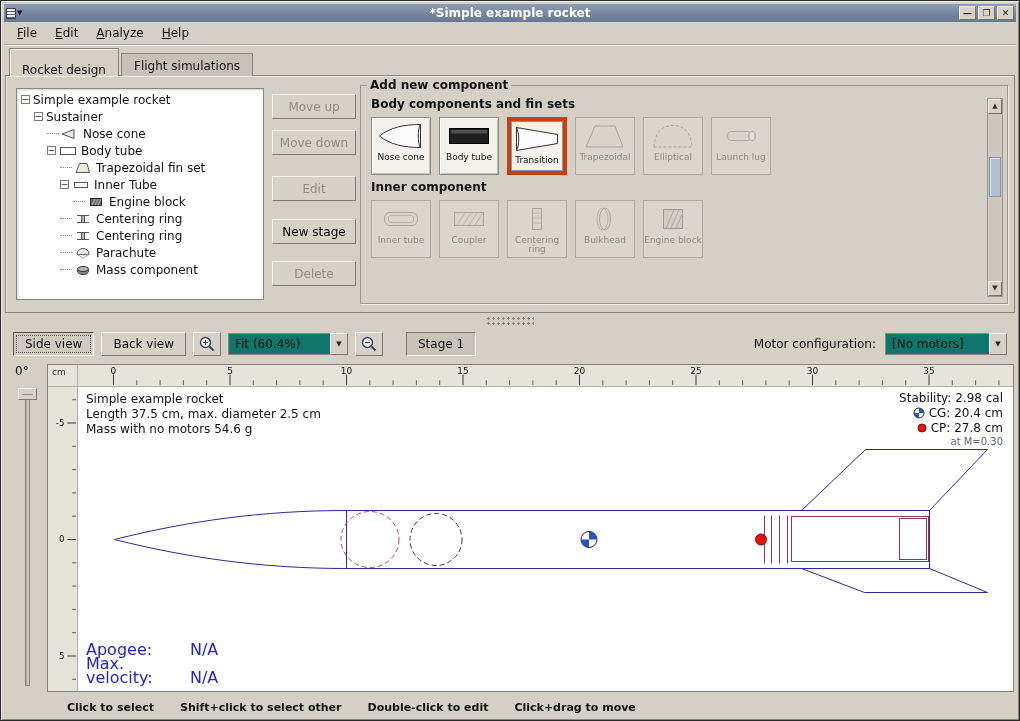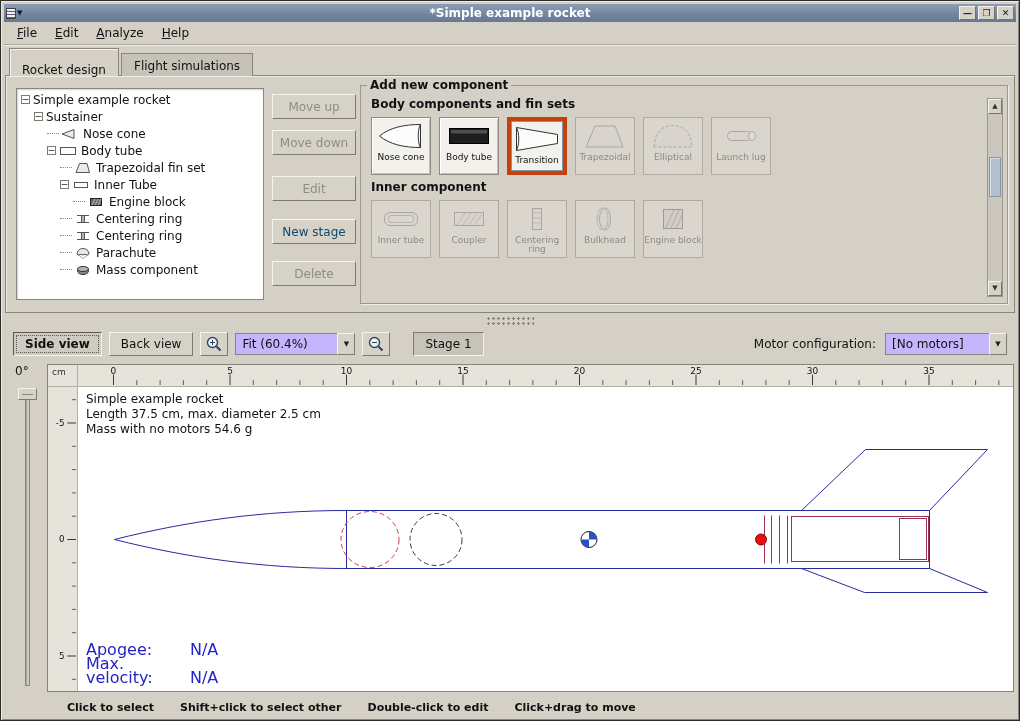--- a/index.html
+++ b/index.html
@@ -43,21 +43,21 @@
                 border:1px solid #8a867c; box-shadow:inset 1px 1px 2px rgba(0,0,0,.18); overflow:hidden; padding-top:2px; }
   .tree-row { height:17px; display:flex; align-items:center; white-space:nowrap; font-size:12px; }
   .exp { width:9px; height:9px; border:1px solid #7e7a72; background:#fff; margin-right:3px; flex:0 0 auto;
          display:flex; align-items:center; justify-content:center; font-size:9px; line-height:7px; color:#222; }
   .tdash { width:12px; border-top:1px dotted #8a8a8a; margin-right:2px; flex:0 0 auto; }
   .tree-ic { margin-right:4px; flex:0 0 auto; }
   .tree-label { padding-right:4px; }
 
   .action-col { position:absolute; left:266px; top:18px; width:86px; }
   .action-btn { display:block; width:84px; height:25px; font-size:12px; font-family:inherit;
-                background:#d6d2c8; border:1px solid; border-color:#f6f4ee #7e7a72 #7e7a72 #f6f4ee; color:#0c4a6e; }
+                background:#d6d2c8; border:1px solid; border-color:#f6f4ee #7e7a72 #7e7a72 #f6f4ee; color:#000000; }
   .action-btn.disabled { color:#908c82; }
 
   fieldset.add-group { position:absolute; left:354px; top:2px; right:6px; bottom:8px;
                        border:1px solid #9b978d; box-shadow:1px 1px 0 #f0ede6; padding:0 0 0 2px; }
   fieldset.add-group legend { font-weight:bold; font-size:12px; margin-left:4px; padding:0 3px; }
   .sec-label { font-weight:bold; font-size:12px; margin:5px 0 6px 8px; }
   .card-row { display:flex; gap:8px; padding-left:8px; }
   .comp-card { width:60px; height:58px; display:flex; flex-direction:column; align-items:center; padding-top:3px;
                background:#f3f1eb; border:1px solid #8f8b82; box-shadow:inset 1px 1px 0 #fff, inset -1px -1px 0 #c4c0b7;
                font-family:inherit; }
@@ -77,26 +77,26 @@
   
   .splitter { position:absolute; left:4px; right:4px; top:312px; height:15px; display:flex; flex-direction:column;
               align-items:center; justify-content:center; gap:2px; }
   .grip { width:48px; height:3px; background-image:radial-gradient(circle,#87837a 1px,transparent 1.2px); background-size:5px 3px; }
 
   
   .view-toolbar { position:absolute; left:4px; right:4px; top:327px; height:32px; display:flex; align-items:center;
                   gap:7px; padding:0 8px; }
   .btn { height:24px; padding:3px 11px; font-size:12px; font-family:inherit; color:#111;
          background:#d6d2c8; border:1px solid; border-color:#f6f4ee #7e7a72 #7e7a72 #f6f4ee; }
-  .btn.focus-ring { outline:1px dotted #555; outline-offset:-4px; border-color:#5c5850 #f6f4ee #f6f4ee #5c5850; background:#cfcbc1;font-weight:bold; }
+  .btn.focus-ring { outline:1px dotted #555; outline-offset:-4px; border-color:#5c5850 #f6f4ee #f6f4ee #5c5850; background:#cfcbc1; }
   .btn.pressed { border-color:#7e7a72 #f6f4ee #f6f4ee #7e7a72; background:#c7c3b9; }
   .icon-btn { width:28px; padding:2px 0; display:flex; align-items:center; justify-content:center; }
   .stage-btn { margin-left:16px; }
   .combo { display:inline-flex; height:22px; }
-  .combo-field { background:#c4b5fd; border:1px solid #8a867c; border-right:none; padding:3px 6px 0; font-size:12px;
+  .combo-field { background:#0f766e; border:1px solid #8a867c; border-right:none; padding:3px 6px 0; font-size:12px;
                  white-space:nowrap; overflow:hidden; }
   .combo-field.w-zoom { width:102px; }
   .combo-field.w-motor { width:104px; }
   .combo-btn { width:18px; background:#d6d2c8; border:1px solid; border-color:#f6f4ee #7e7a72 #7e7a72 #f6f4ee;
                display:flex; align-items:center; justify-content:center; }
   .combo-btn .arr { font-size:7px; color:#222; }
   .spacer { flex:1; }
   .motor-label { font-size:12px; margin-right:2px; }
 
   
@@ -488,20 +488,38 @@
         </g>
         <circle cx="683" cy="152.5" r="5.5" fill="#e51212" stroke="#8a0a0a"></circle>
       </svg>
 
       <div class="scene-info">
         <div>Simple example rocket</div>
         <div>Length 37.5 cm, max. diameter 2.5 cm</div>
         <div>Mass with no motors 54.6 g</div>
       </div>
 
+      <div class="scene-stab">
+        <div class="stab-line">Stability: 2.98 cal</div>
+        <div class="stab-line">
+          <svg width="12" height="12" viewBox="0 0 12 12">
+            <circle cx="6" cy="6" r="5" fill="#fff" stroke="#222"></circle>
+            <path d="M6 6 L6 1 A5 5 0 0 1 11 6 Z" fill="#2a52be"></path>
+            <path d="M6 6 L6 11 A5 5 0 0 1 1 6 Z" fill="#2a52be"></path>
+          </svg>
+          <span>CG: 20.4 cm</span>
+        </div>
+        <div class="stab-line">
+          <svg width="10" height="10" viewBox="0 0 10 10">
+            <circle cx="5" cy="5" r="4" fill="#e51212" stroke="#8a0a0a"></circle>
+          </svg>
+          <span>CP: 27.8 cm</span>
+        </div>
+        <div class="stab-note">at M=0.30</div>
+      </div>
 
       <div class="scene-flight">
           <div class="flight-row"><span class="fl-label">Apogee:</span><span class="fl-value">N/A</span></div>
           <div class="flight-row"><span class="fl-label">Max. velocity:</span><span class="fl-value">N/A</span></div>
         </div>
     </div>
   </div>
 
   <div class="statusbar">
       <span>Click to select</span>

